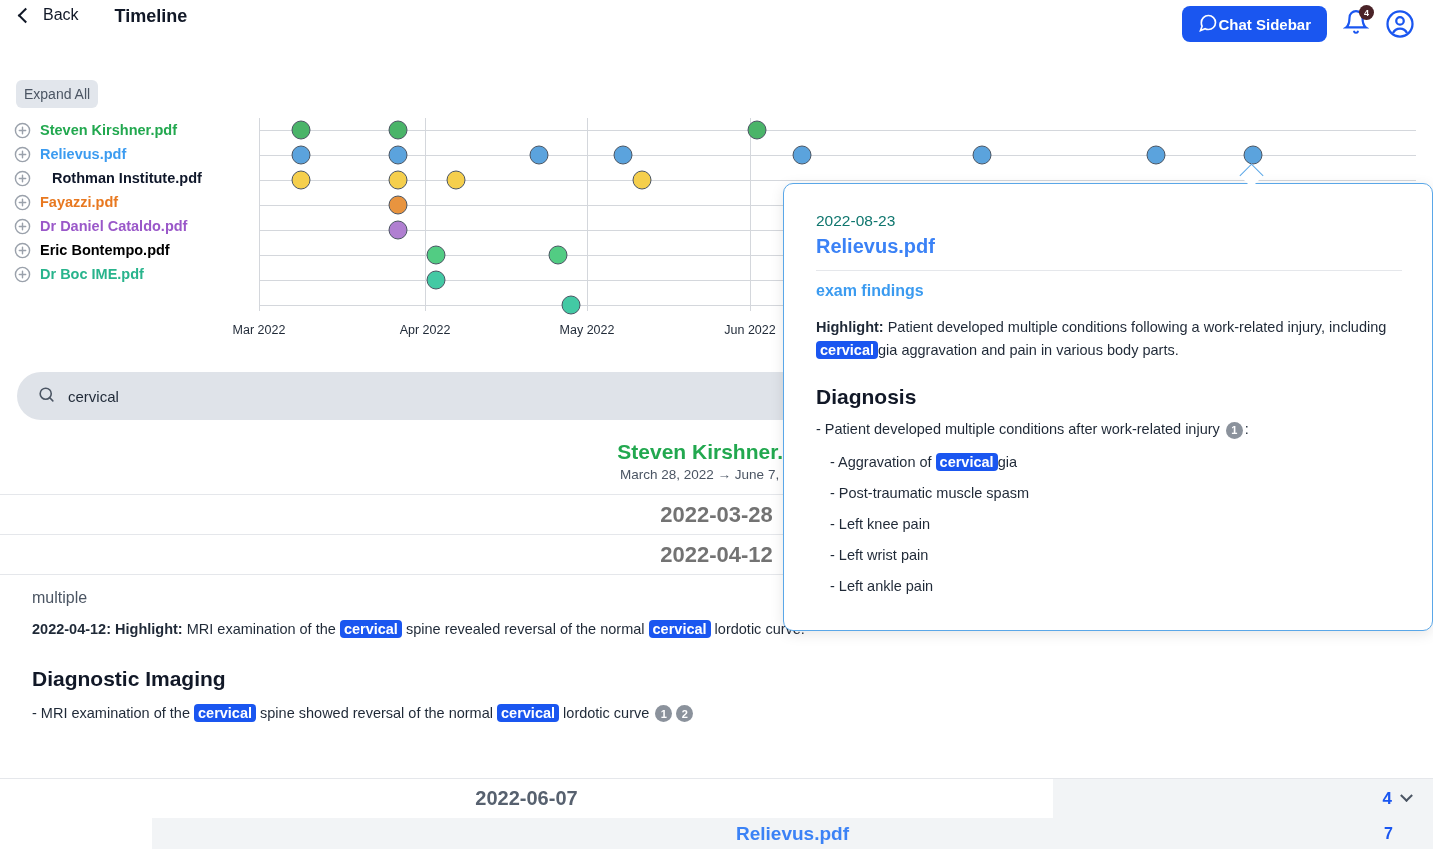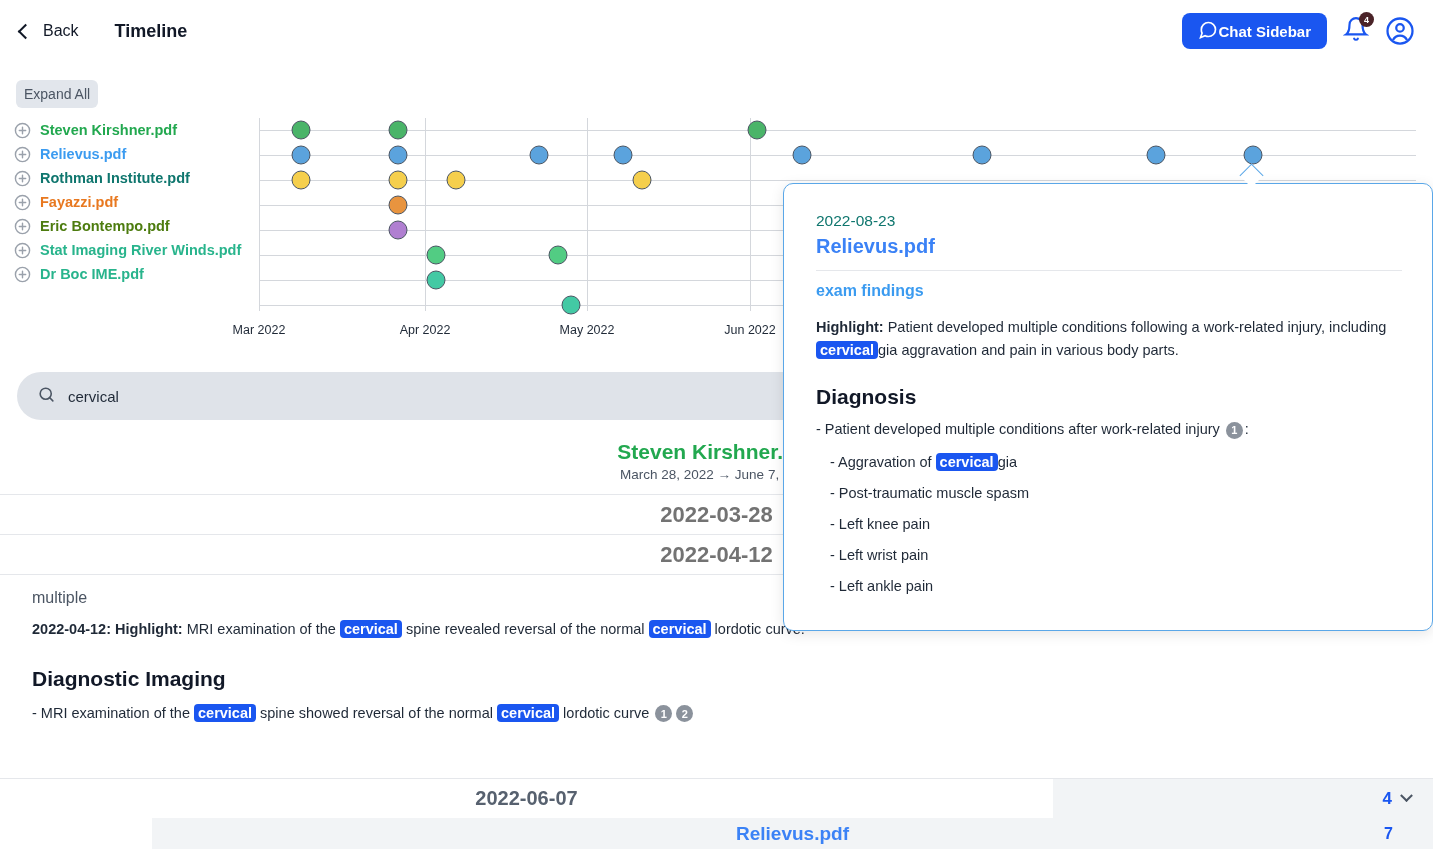--- a/index.html
+++ b/index.html
@@ -8,23 +8,23 @@
     width: 1433px; height: 849px;
     overflow: hidden;
     background: #ffffff;
     font-family: "Liberation Sans", sans-serif;
     color: #1f2937;
   }
   #root { position: relative; width: 1433px; height: 849px; }
 
   
   .topbar {
-    position: absolute; left: 0; top: 0; width: 1433px; height: 62px;
+    position: absolute; left: 0; top: 6px; width: 1433px; height: 62px;
     background: #fff;
-    display: flex; align-items: center;
+    display: flex; align-items: flex-start;
   }
   .back-btn {
     display: flex; align-items: center; gap: 12px;
     margin-left: 20px; cursor: pointer;
   }
   .chev-left {
     width: 11px; height: 11px;
     border-left: 2px solid #111827; border-bottom: 2px solid #111827;
     transform: rotate(45deg);
     display: inline-block;
@@ -258,42 +258,42 @@
               <circle cx="12" cy="12" r="10"></circle>
               <path d="M12 7.5v9M7.5 12h9"></path>
             </svg></span>
           <span class="tl-name" style="color: rgb(59, 155, 240);">Relievus.pdf</span>
         </div>
         <div class="tl-row">
           <span class="plus-icon"><svg width="17" height="17" viewBox="0 0 24 24" fill="none" stroke="#9aa1ab" stroke-width="2" stroke-linecap="round">
               <circle cx="12" cy="12" r="10"></circle>
               <path d="M12 7.5v9M7.5 12h9"></path>
             </svg></span>
-          <span class="tl-name" style="color: #0f766e;">Rothman Institute.pdf</span>
+          <span class="tl-name" style="color: #0f172a; margin-left: 12px;">Rothman Institute.pdf</span>
         </div>
         <div class="tl-row">
           <span class="plus-icon"><svg width="17" height="17" viewBox="0 0 24 24" fill="none" stroke="#9aa1ab" stroke-width="2" stroke-linecap="round">
               <circle cx="12" cy="12" r="10"></circle>
               <path d="M12 7.5v9M7.5 12h9"></path>
             </svg></span>
           <span class="tl-name" style="color: rgb(232, 120, 31);">Fayazzi.pdf</span>
         </div>
         <div class="tl-row">
           <span class="plus-icon"><svg width="17" height="17" viewBox="0 0 24 24" fill="none" stroke="#9aa1ab" stroke-width="2" stroke-linecap="round">
               <circle cx="12" cy="12" r="10"></circle>
               <path d="M12 7.5v9M7.5 12h9"></path>
             </svg></span>
-          <span class="tl-name" style="color: #4d7c0f;">Eric Bontempo.pdf</span>
-        </div>
-        <div class="tl-row">
-          <span class="plus-icon"><svg width="17" height="17" viewBox="0 0 24 24" fill="none" stroke="#9aa1ab" stroke-width="2" stroke-linecap="round">
-              <circle cx="12" cy="12" r="10"></circle>
-              <path d="M12 7.5v9M7.5 12h9"></path>
-            </svg></span>
-          <span class="tl-name" style="color: rgb(40, 180, 140);">Stat Imaging River Winds.pdf</span>
+          <span class="tl-name" style="color: rgb(154, 88, 201);">Dr Daniel Cataldo.pdf</span>
+        </div>
+        <div class="tl-row">
+          <span class="plus-icon"><svg width="17" height="17" viewBox="0 0 24 24" fill="none" stroke="#9aa1ab" stroke-width="2" stroke-linecap="round">
+              <circle cx="12" cy="12" r="10"></circle>
+              <path d="M12 7.5v9M7.5 12h9"></path>
+            </svg></span>
+          <span class="tl-name" style="color: #000000;">Eric Bontempo.pdf</span>
         </div>
         <div class="tl-row">
           <span class="plus-icon"><svg width="17" height="17" viewBox="0 0 24 24" fill="none" stroke="#9aa1ab" stroke-width="2" stroke-linecap="round">
               <circle cx="12" cy="12" r="10"></circle>
               <path d="M12 7.5v9M7.5 12h9"></path>
             </svg></span>
           <span class="tl-name" style="color: rgb(40, 180, 140);">Dr Boc IME.pdf</span>
         </div>
       </div>
     <div class="tl-plot" id="tl-plot">

